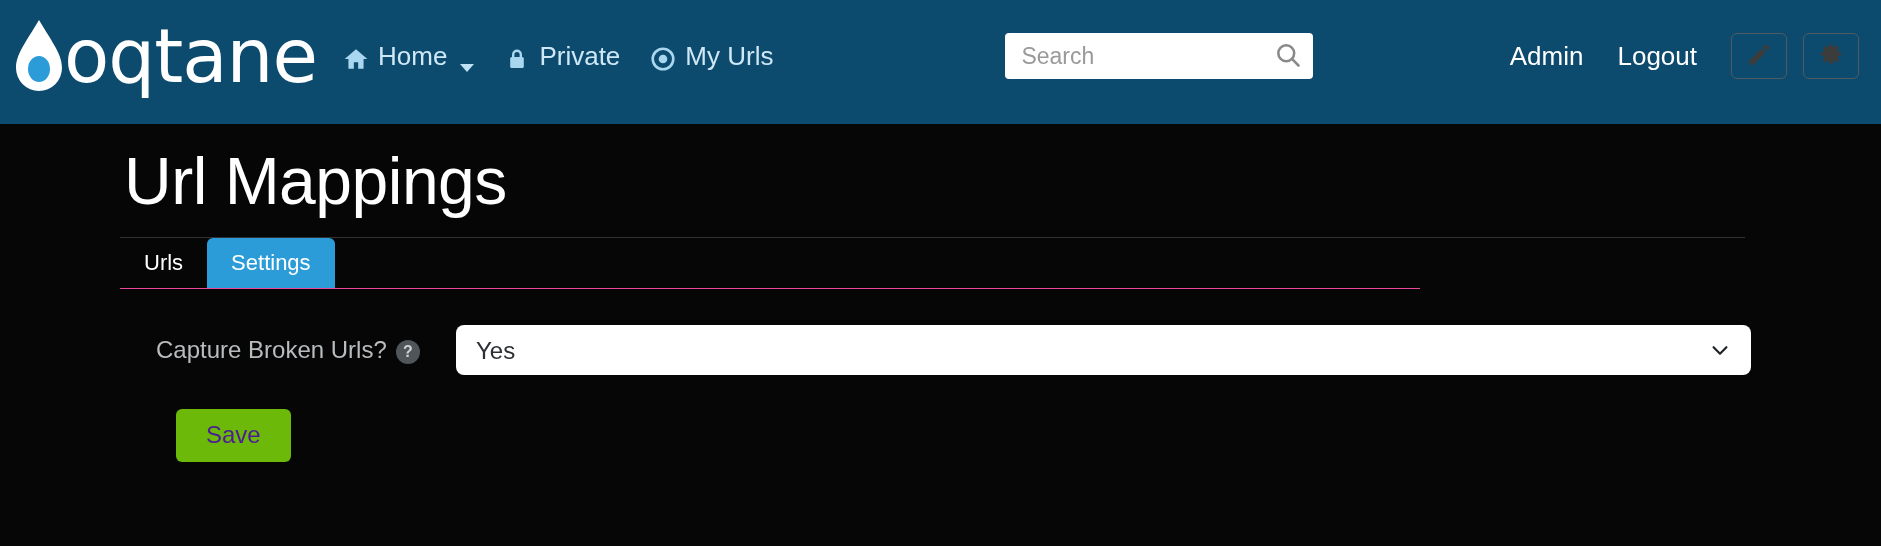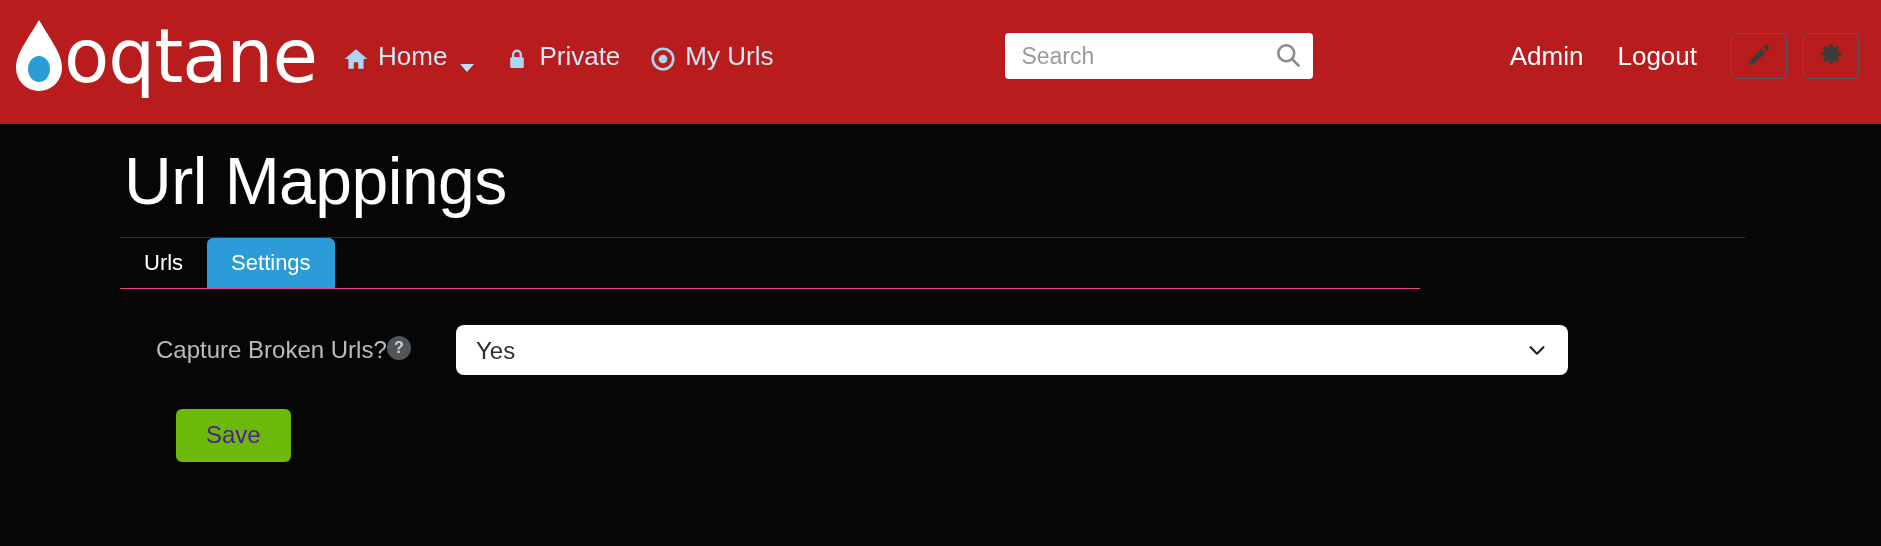--- a/index.html
+++ b/index.html
@@ -12,21 +12,21 @@
     height: 546px;
     overflow: hidden;
     font-family: "Liberation Sans", sans-serif;
     color: #ffffff;
   }
 
   
   .header {
     position: relative;
     height: 124px;
-    background: #b91c1c;
+    background: #0c4a6e;
     display: flex;
     align-items: center;
     box-sizing: border-box;
     padding: 0 22px 12px 0;
   }
   .brand {
     display: flex;
     align-items: center;
     margin-left: 10px;
     margin-right: 26px;
@@ -199,42 +199,43 @@
     display: flex;
     align-items: center;
     margin-top: 36px;
     padding-left: 120px;
   }
   .form-label {
     width: 336px;
     font-size: 24px;
     color: #b9bcbe;
     display: flex;
-    align-items: flex-start;
+    align-items: flex-end;
+    gap: 9px;
     padding-left: 36px;
     box-sizing: border-box;
   }
   .help-icon {
     width: 24px;
     height: 24px;
     border-radius: 50%;
     background: #50555a;
     color: #d0d3d6;
     font-size: 16px;
     font-weight: bold;
     display: inline-flex;
     align-items: center;
     justify-content: center;
     cursor: pointer;
     flex: 0 0 auto;
     line-height: 1;
   }
   .select-wrap {
     position: relative;
-    width: 1112px;
+    width: 1295px;
   }
   .form-select {
     width: 100%;
     height: 50px;
     box-sizing: border-box;
     background: #ffffff;
     color: #2b3035;
     border: none;
     border-radius: 8px;
     font-size: 24px;

